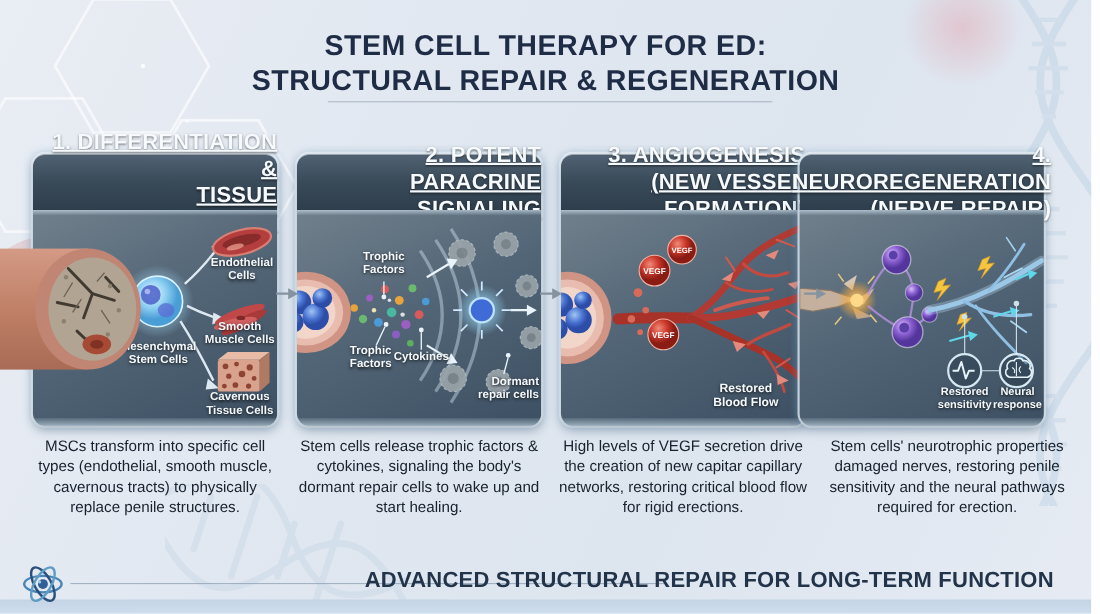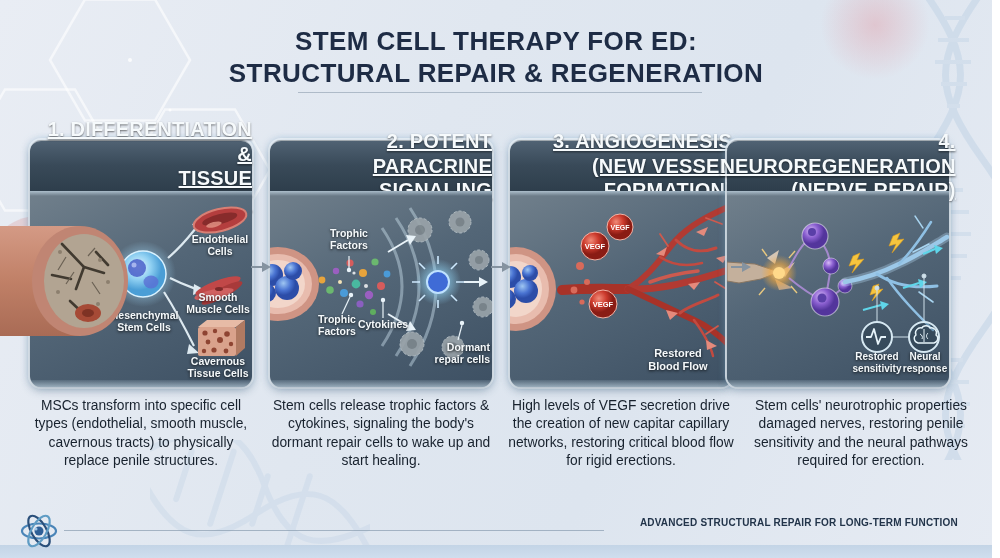--- a/index.html
+++ b/index.html
@@ -46,21 +46,21 @@
     text-align:center; text-shadow:0 1px 3px rgba(0,0,0,.8); white-space:pre-line; z-index:6;
   }
   .desc{
     position:absolute; top:397px; width:228px; text-align:center;
     font-size:13.8px; color:#18222e; line-height:1.33;
   }
   .gap-arrow{position:absolute; top:259px; z-index:2;}
   
   .footer-line{position:absolute; top:530px; left:64px; width:540px; height:1px;
     background:rgba(130,150,170,.65); z-index:2;}
-  .footer-text{position:absolute; top:517px; right:34px; font-size:10px; font-weight:bold;
+  .footer-text{position:absolute; top:517px; right:34px; font-size:20px; font-weight:bold;
     color:#22344a; letter-spacing:.2px; z-index:2;}
   .bottom-strip{position:absolute; left:0; right:0; bottom:0; height:13px;
     background:linear-gradient(180deg,#c3d4e6,#cfdeee); z-index:1;}
   .atom-logo{position:absolute; left:17px; top:509px; z-index:2;}
   .pink-cell{position:absolute; left:820px; top:-30px; width:110px; height:110px; border-radius:50%;
     background:radial-gradient(circle,rgba(225,150,160,.4) 0%,rgba(225,150,160,.15) 45%,rgba(225,150,160,0) 70%);}
 </style>
 </head>
 <body>
 

